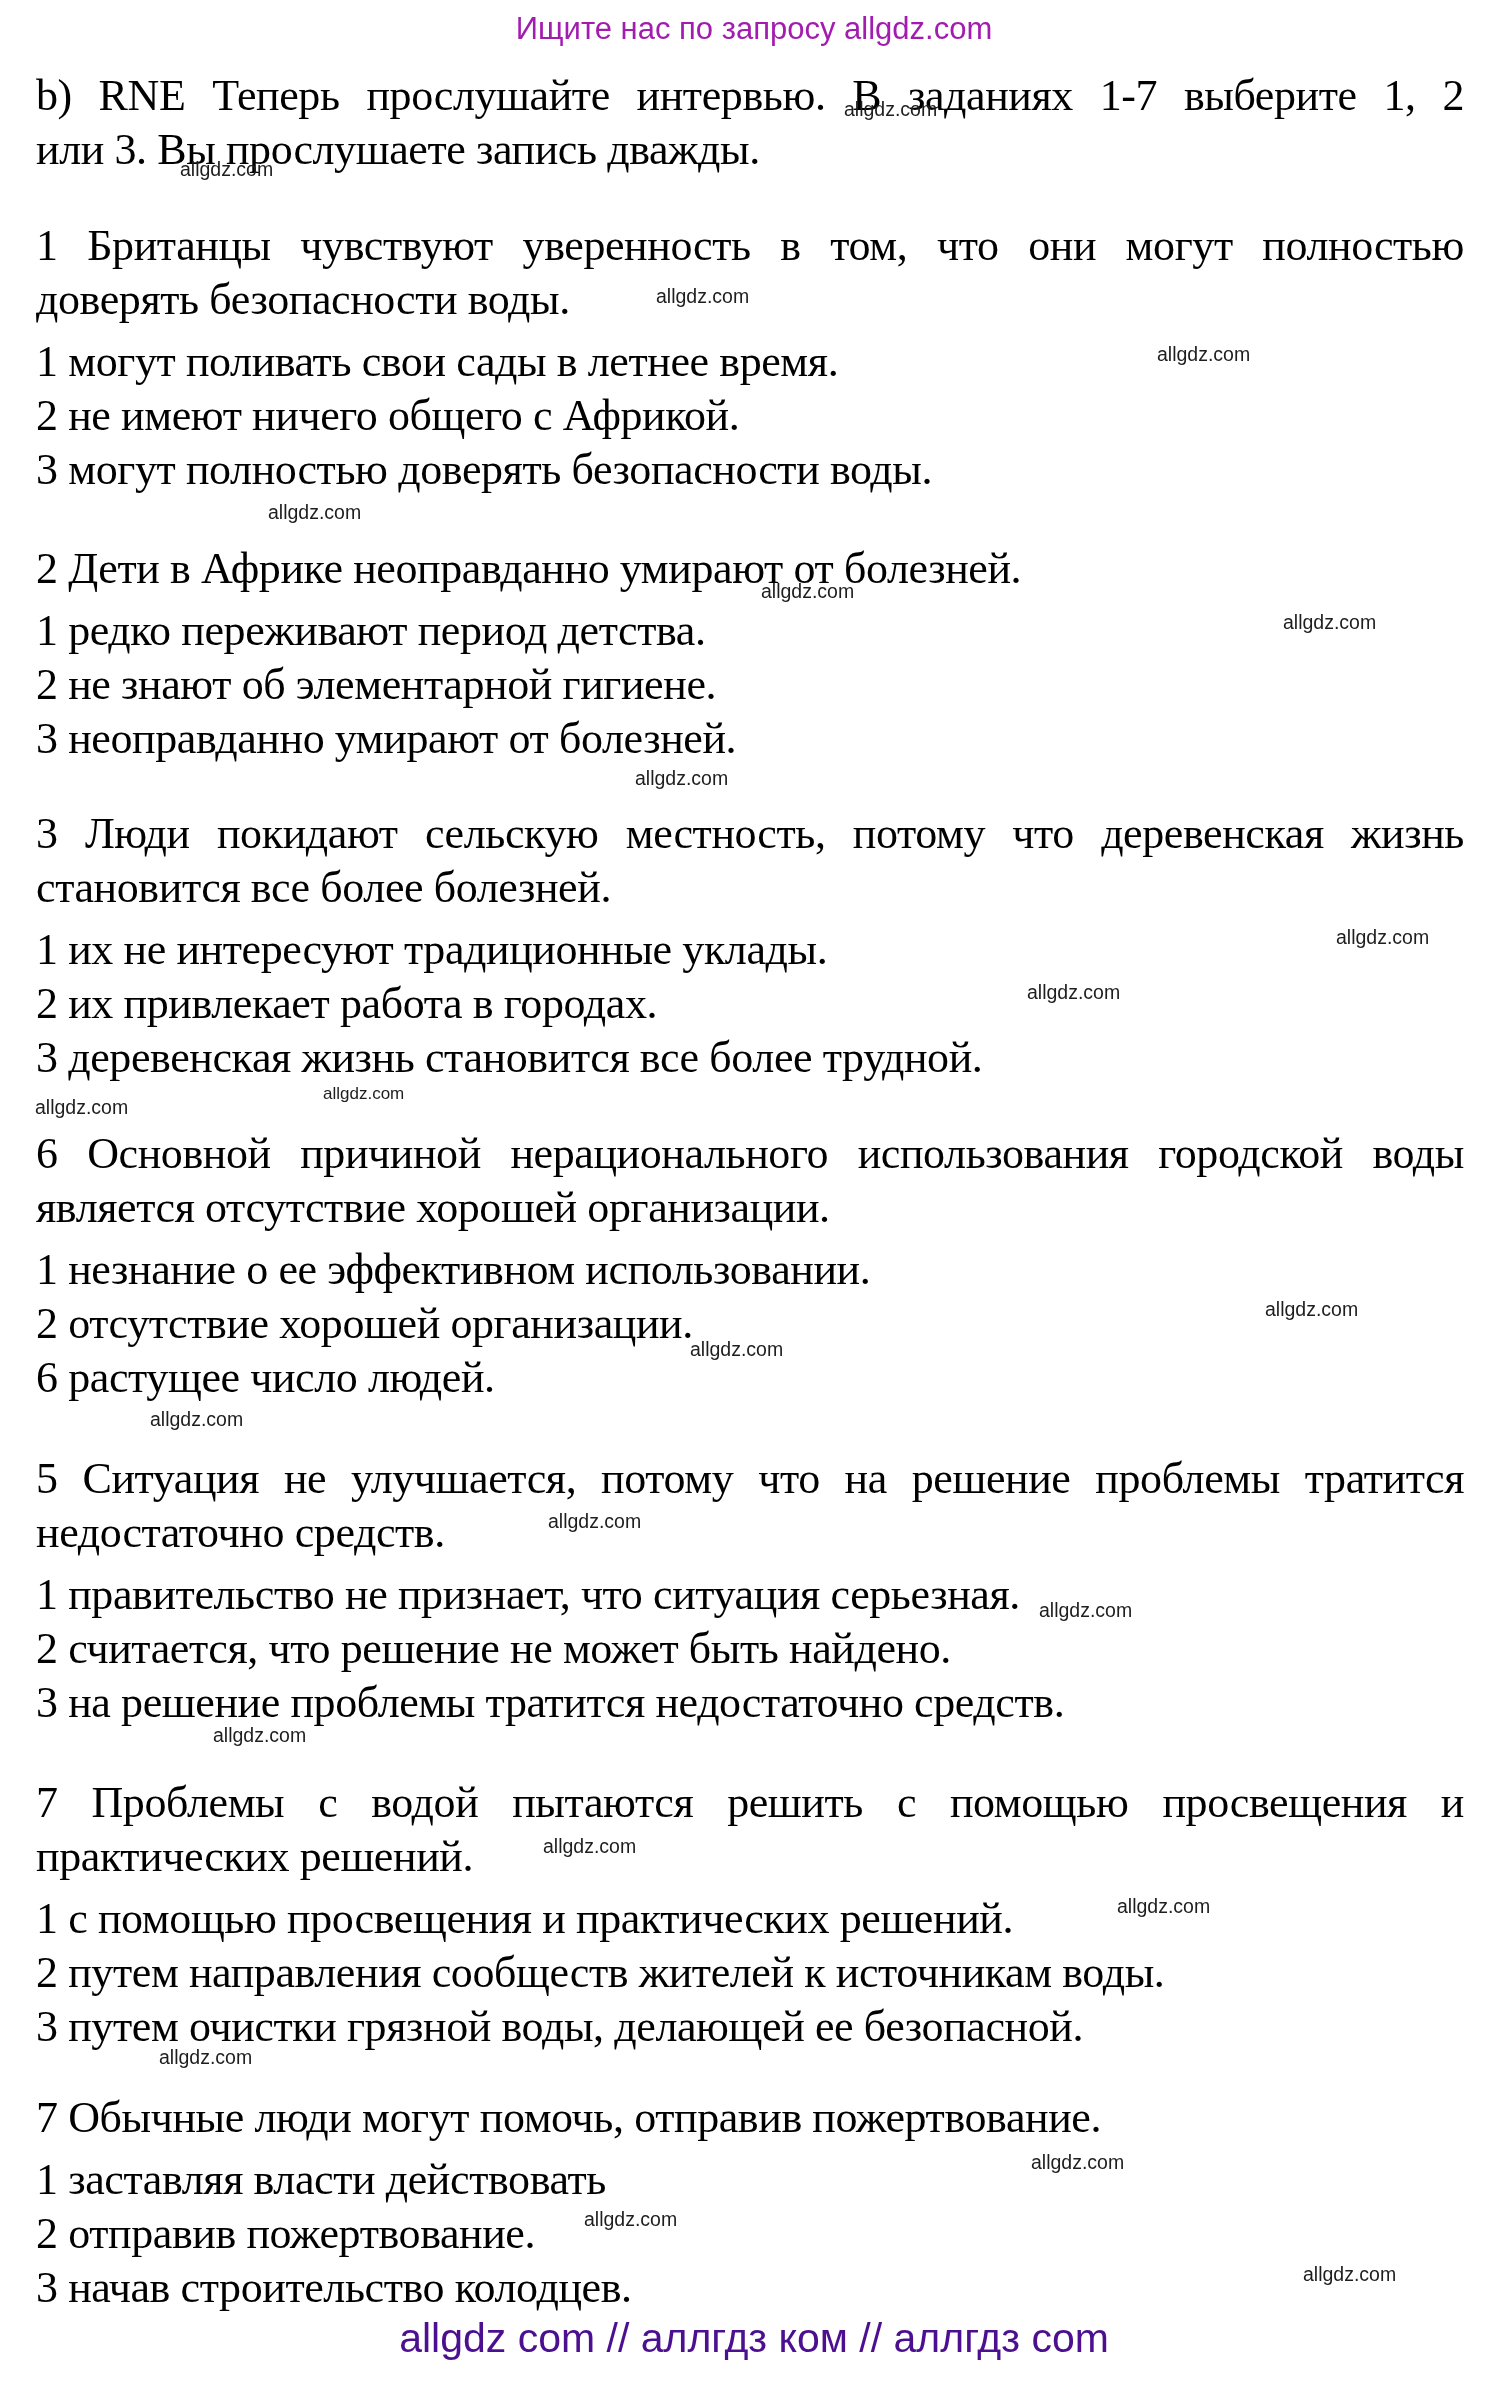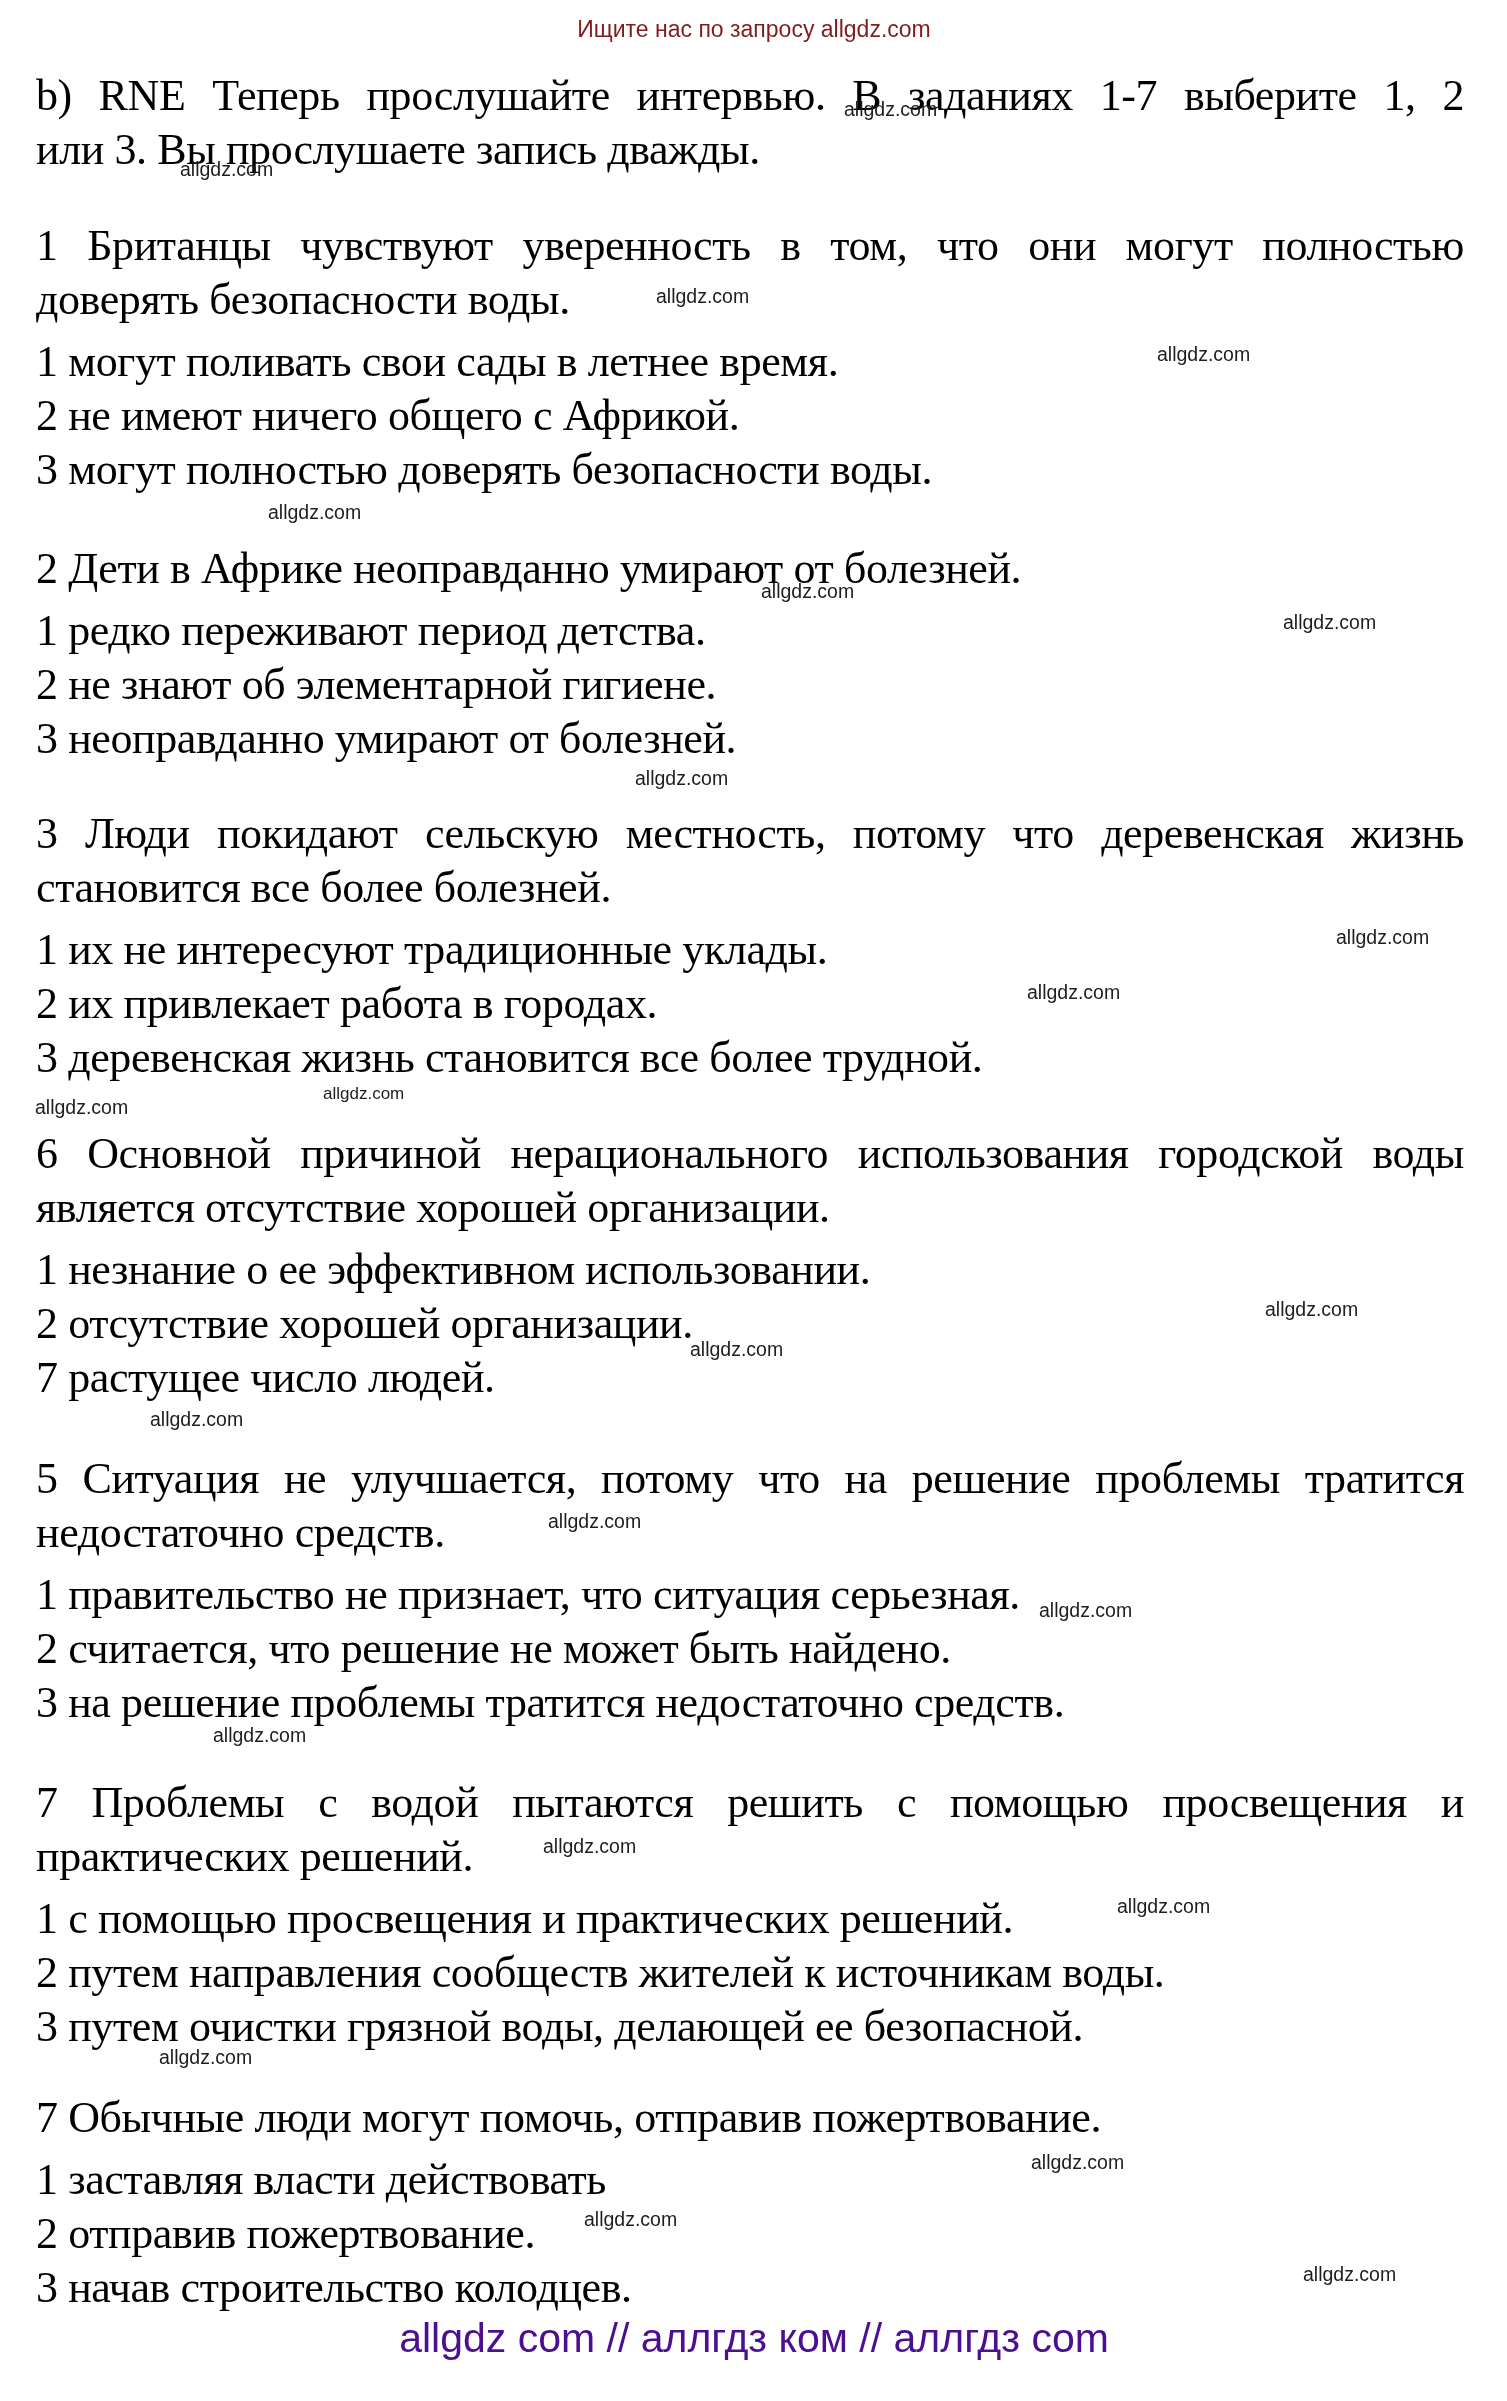--- a/index.html
+++ b/index.html
@@ -9,23 +9,23 @@
     height: 2401px;
     background: #ffffff;
     overflow: hidden;
     font-family: "Liberation Serif", serif;
     color: #000000;
   }
   .banner {
     padding-top: 13px;
     text-align: center;
     font-family: "Liberation Sans", sans-serif;
-    font-size: 23px;
+    font-size: 31px;
     line-height: 32px;
-    color: #7f1d1d;
+    color: #a21caf;
   }
   .content {
     padding: 0 36px;
     width: 1428px;
   }
   .intro { margin-top: 24px; }
   .line {
     font-size: 44px;
     line-height: 54px;
     letter-spacing: -0.4px;
@@ -106,21 +106,21 @@
         <div class="line">3 деревенская жизнь становится все более трудной.</div>
       </div>
     </section>
 
     <section class="q4">
       <div class="line stretch">6 Основной причиной нерационального использования городской воды</div>
       <div class="line">является отсутствие хорошей организации.</div>
       <div class="opts">
         <div class="line">1 незнание о ее эффективном использовании.</div>
         <div class="line">2 отсутствие хорошей организации.</div>
-        <div class="line">7 растущее число людей.</div>
+        <div class="line">6 растущее число людей.</div>
       </div>
     </section>
 
     <section class="q5">
       <div class="line stretch">5 Ситуация не улучшается, потому что на решение проблемы тратится</div>
       <div class="line">недостаточно средств.</div>
       <div class="opts">
         <div class="line">1 правительство не признает, что ситуация серьезная.</div>
         <div class="line">2 считается, что решение не может быть найдено.</div>
         <div class="line">3 на решение проблемы тратится недостаточно средств.</div>

